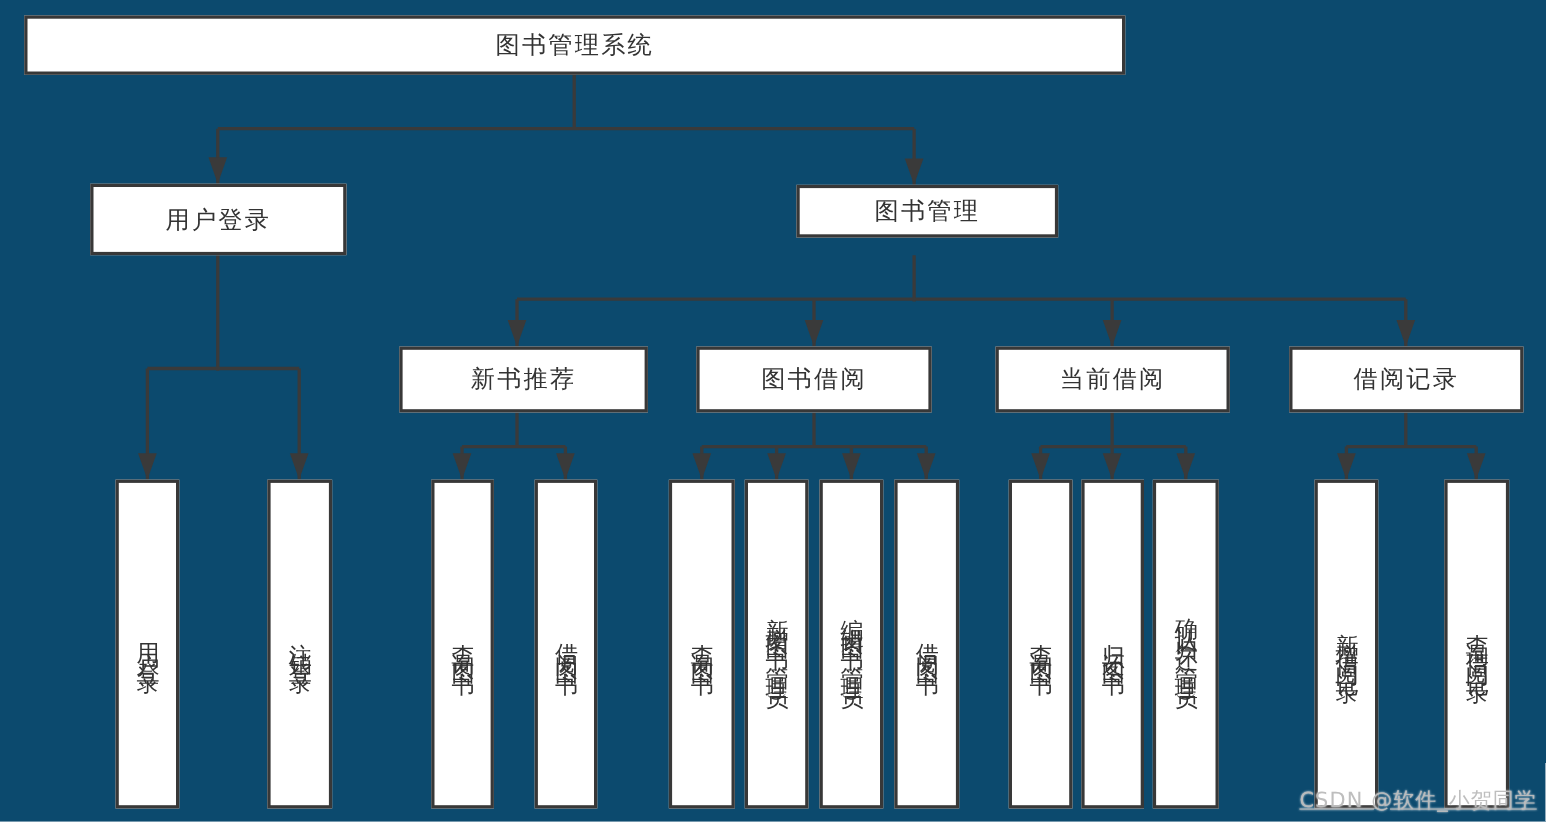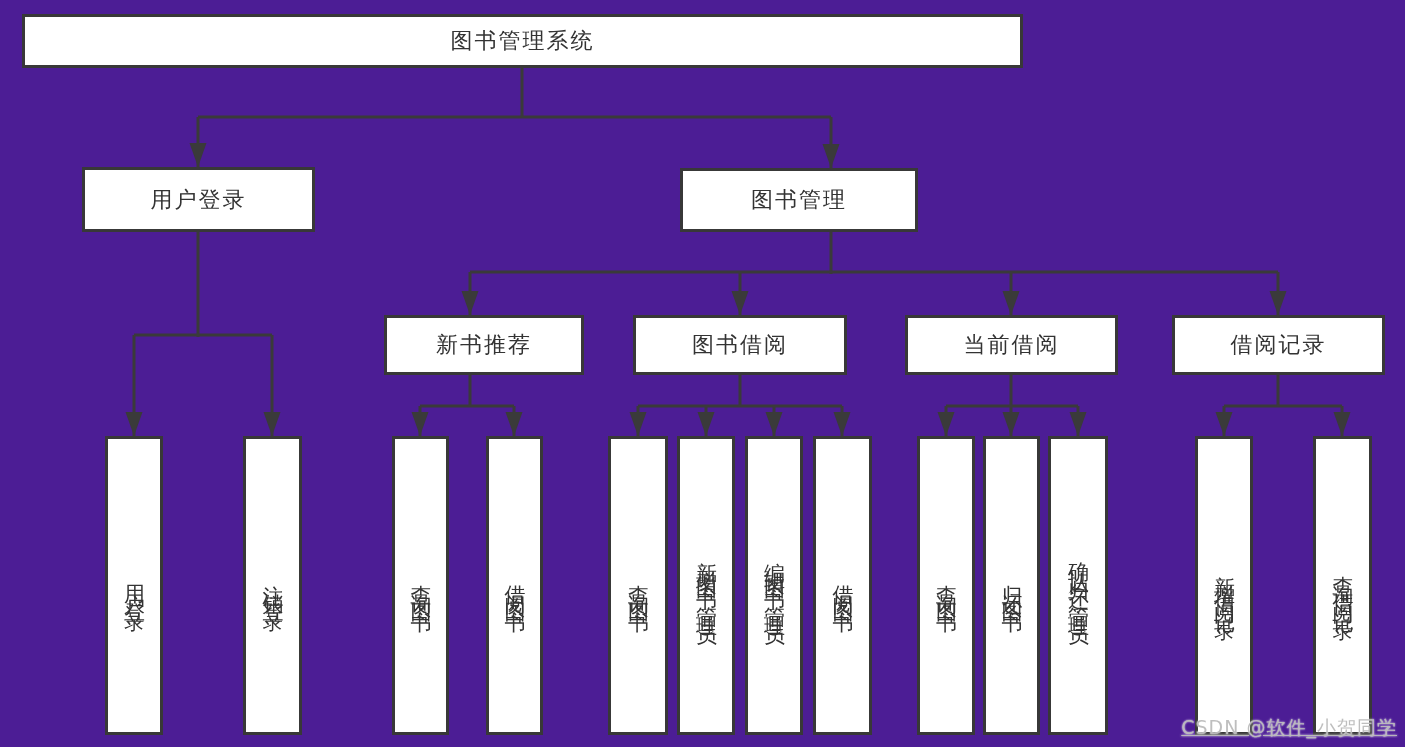--- a/index.html
+++ b/index.html
@@ -1,19 +1,19 @@
 <!DOCTYPE html>
 <html><head>
 <meta charset="utf-8">
 <style>
   html,body{margin:0;padding:0;background:#ffffff;}
   #canvas{
     position:relative;
     width:1405px;height:747px;
-    background:#4c1d95;
+    background:#0c4a6e;
     font-family:"DejaVu Sans","Liberation Sans",sans-serif;
     overflow:hidden;
   }
   #connectors{position:absolute;left:0;top:0;z-index:1;}
   .node{
     position:absolute;
     box-sizing:border-box;
     background:#ffffff;
     border:3px solid #383838;
     display:flex;align-items:center;justify-content:center;
@@ -95,25 +95,25 @@
     </g>
   </svg>
 
   <div class="node" style="left:22px;top:14px;width:1001px;height:54px">
     <span>图书管理系统</span>
   </div>
 
   <div class="node" style="left:82px;top:167px;width:233px;height:65px">
     <span>用户登录</span>
   </div>
-  <div class="node" style="left:680px;top:168px;width:238px;height:64px">
+  <div class="node" style="left:724px;top:168px;width:238px;height:48px">
     <span>图书管理</span>
   </div>
 
-  <div class="node" style="left:384px;top:315px;width:200px;height:60px">
+  <div class="node" style="left:363px;top:315px;width:226px;height:60px">
     <span>新书推荐</span>
   </div>
   <div class="node" style="left:633px;top:315px;width:214px;height:60px">
     <span>图书借阅</span>
   </div>
   <div class="node" style="left:905px;top:315px;width:213px;height:60px">
     <span>当前借阅</span>
   </div>
   <div class="node" style="left:1172px;top:315px;width:213px;height:60px">
     <span>借阅记录</span>

